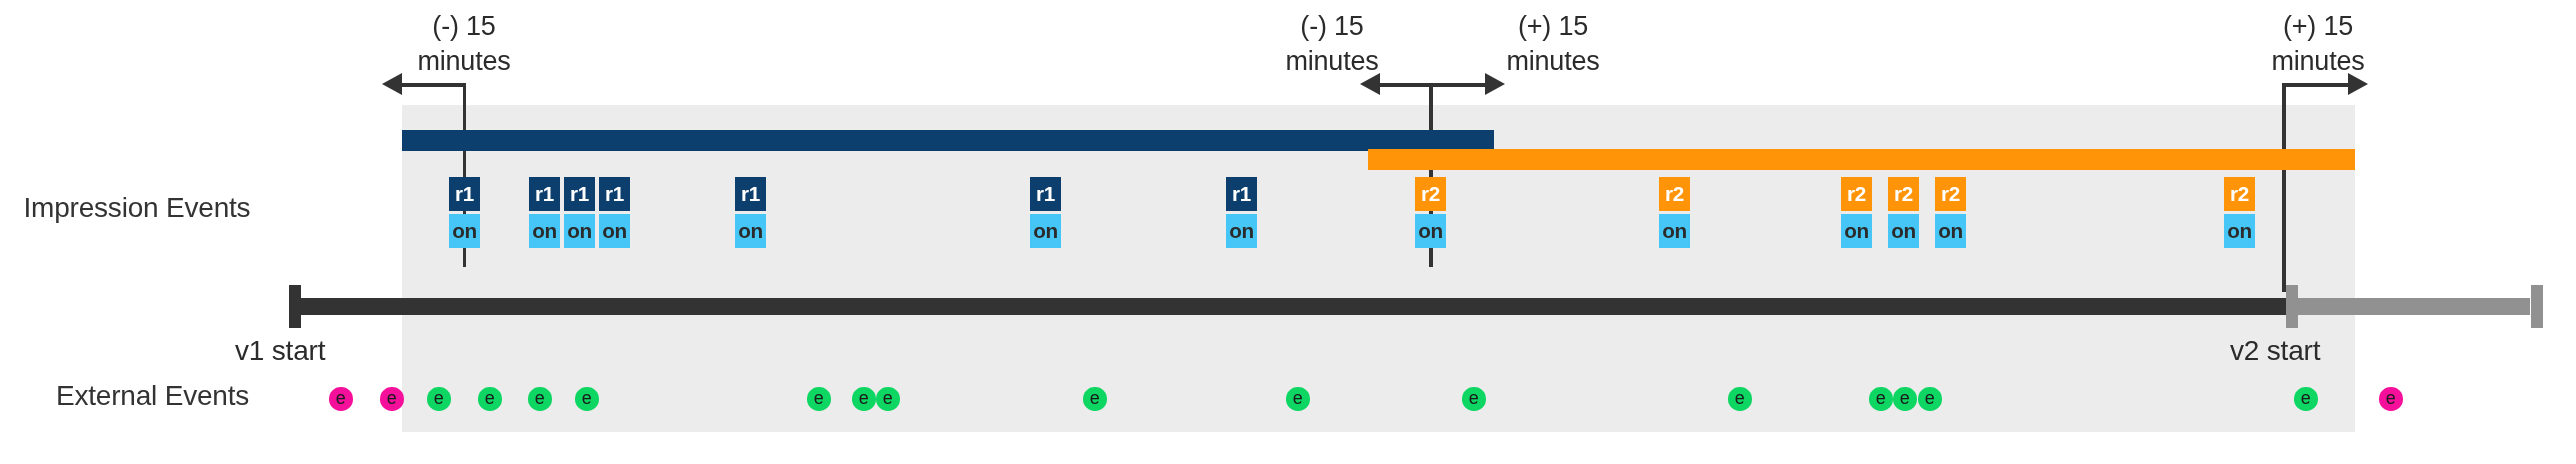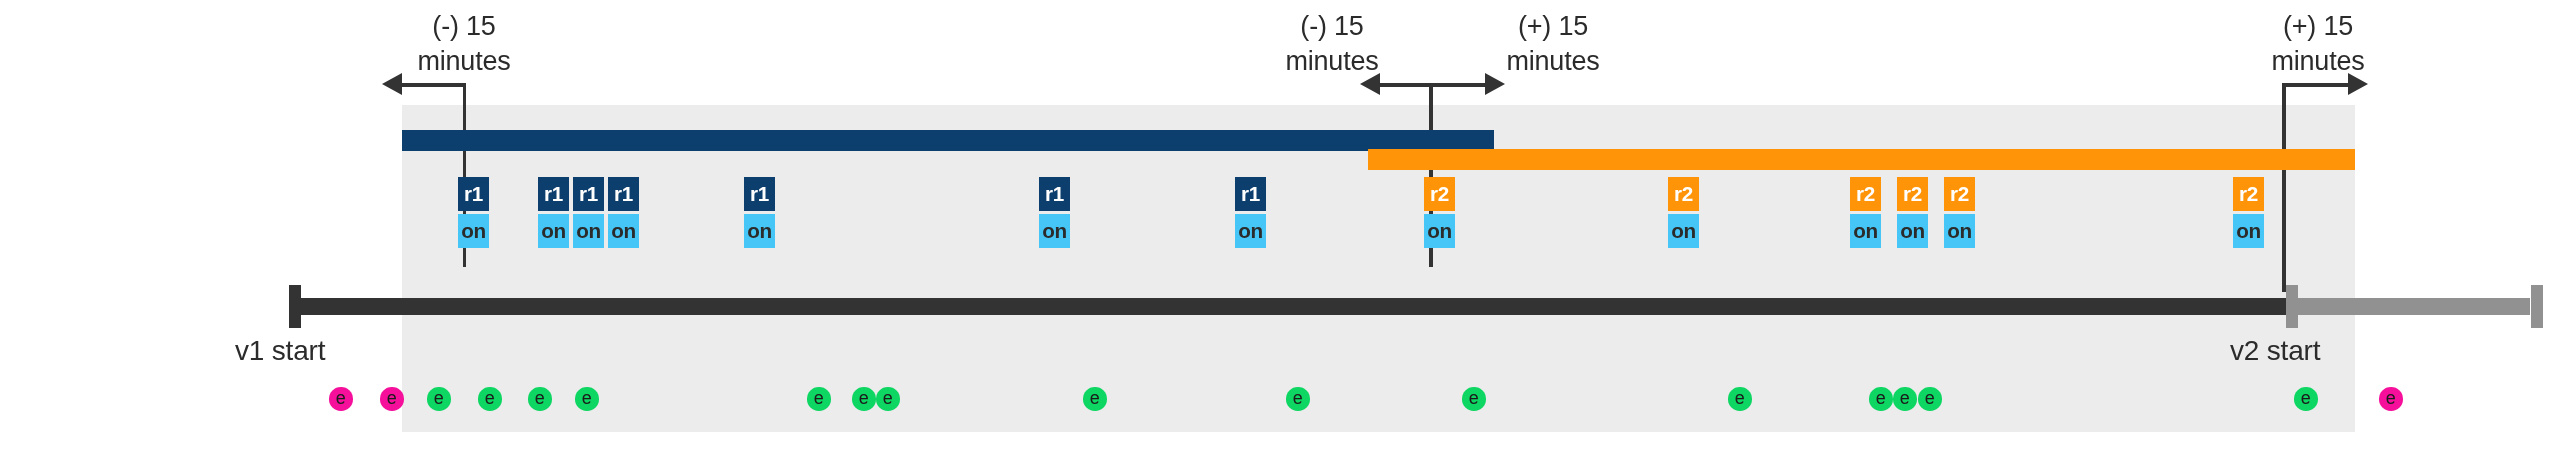--- a/index.html
+++ b/index.html
@@ -87,21 +87,20 @@
   .marker {
     width: 31px;
     height: 34px;
     display: flex;
     align-items: center;
     justify-content: center;
     font-size: 20.7px;
     font-weight: 700;
     letter-spacing: -0.3px;
     box-sizing: border-box;
-    margin-left: 9px;
   }
   .marker.r1 { background: #0d3f6e; color: #ffffff; }
   .marker.r2 { background: #ff9408; color: #ffffff; }
   .marker.on { background: #45c6f7; color: #2b2b2b; }
 
   
   .dot {
     width: 23.5px;
     height: 23.5px;
     border-radius: 50%;
@@ -116,21 +115,23 @@
   .dot.green { background: #0ed662; }
   .dot.pink  { background: #f50f9b; }
 </style>
 </head>
 <body>
 
 <div id="stage">
 
   <div class="abs shade" style="left:402px; top:105px; width:1953px; height:327px;"></div>
 
-
+  <div class="abs row-label" style="left:23.5px; top:192px;">Impression Events</div>
+
+  <div class="abs row-label" style="left:56px; top:380px;">External Events</div>
 
   <div class="abs callout" style="left:370px; top:9.4px; width:188px;">
     <div>(-) 15</div>
     <div>minutes</div>
   </div>
 
   <div class="abs vline" style="left:463px; top:83px; width:2.8px; height:184px;"></div>
 
   <div class="abs hline" style="left:400px; top:83px; width:64px;"></div>
   <div class="abs arrowhead left" style="left:382px; top:73px;"></div>

